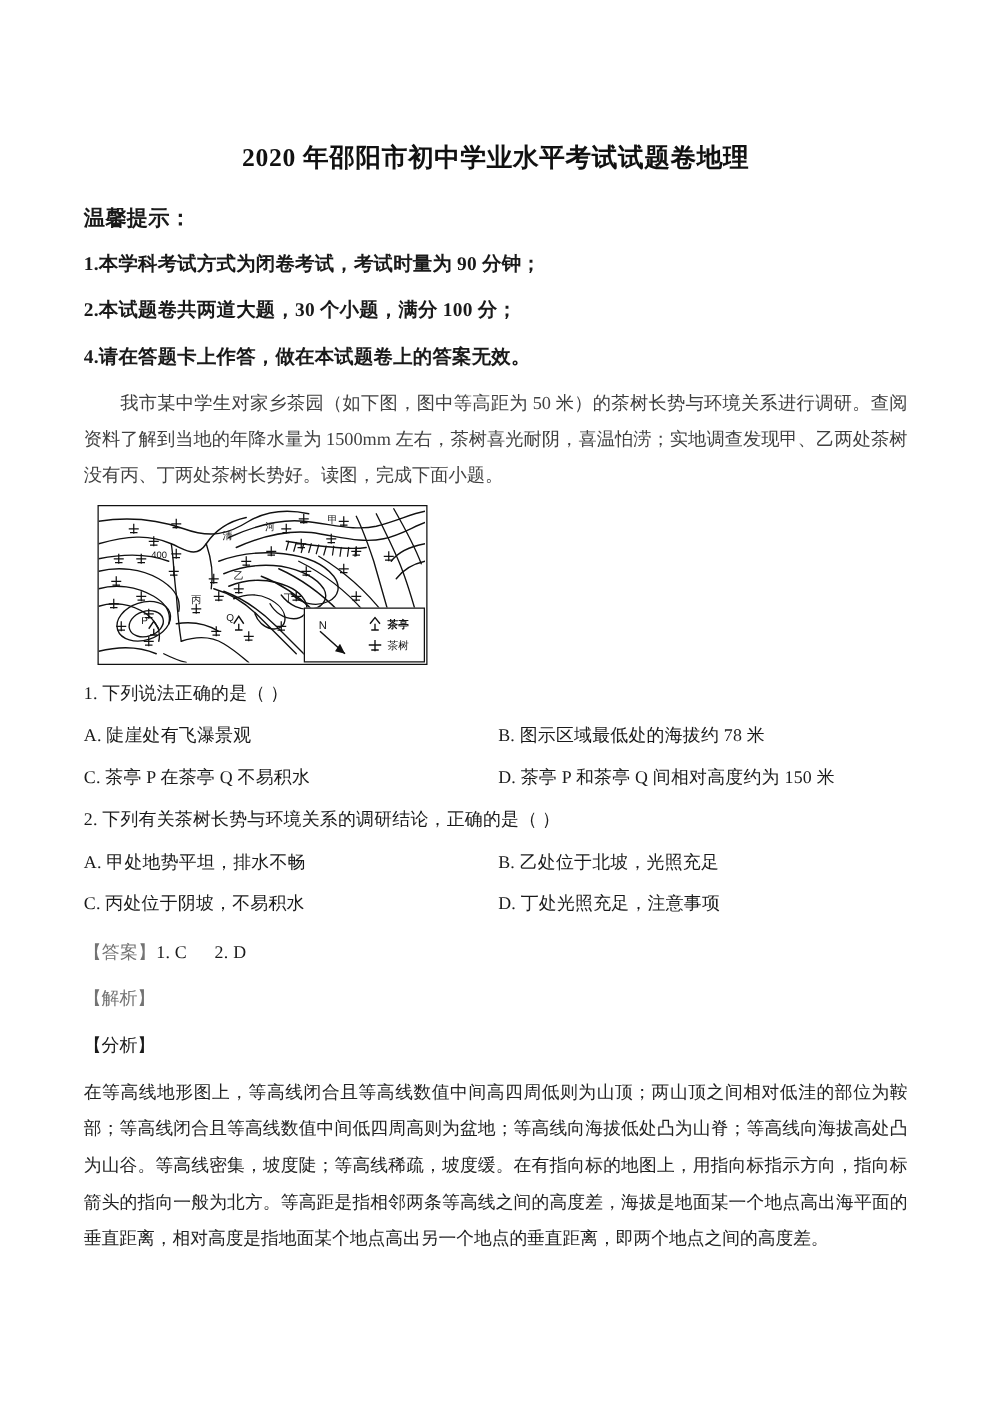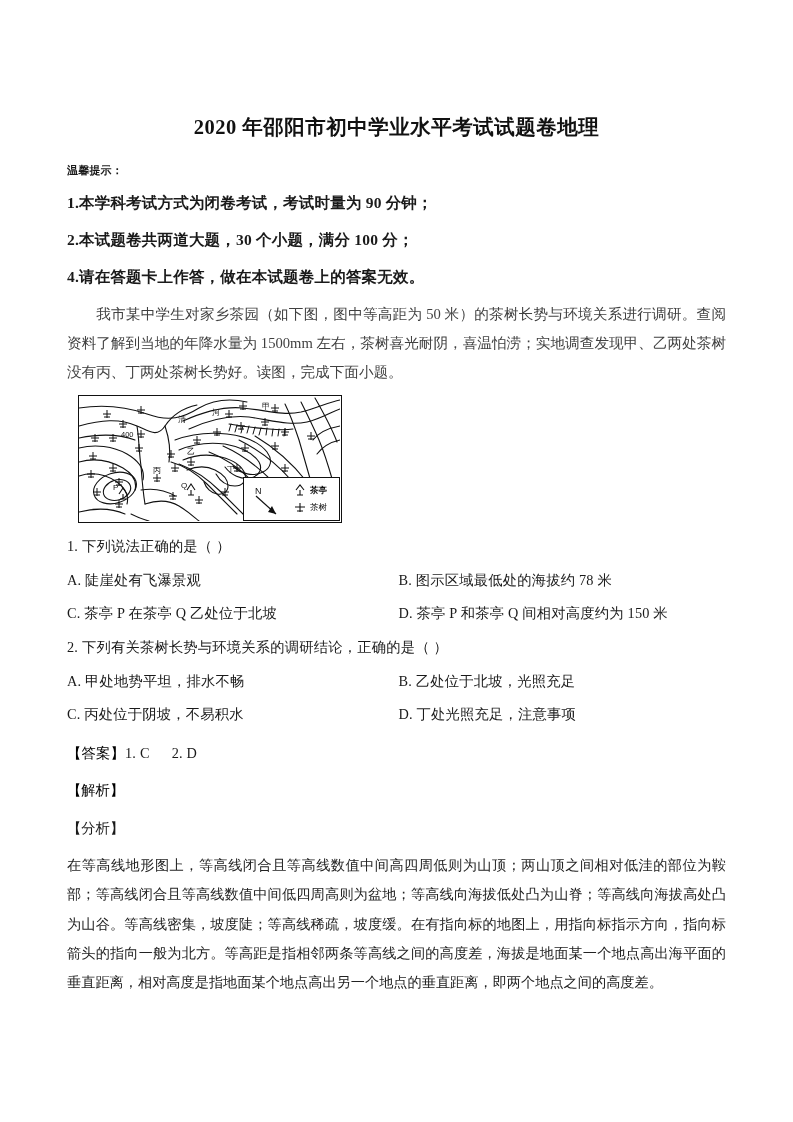--- a/index.html
+++ b/index.html
@@ -33,21 +33,21 @@
     letter-spacing: 0.5px;
     margin: 0;
     padding-top: 66px;
     line-height: 1.4;
     color: #111;
   }
 
   
   .notice-heading {
     font-weight: bold;
-    font-size: 11px;
+    font-size: 17px;
     margin: 20px 0 0 0;
     line-height: 1.5;
     letter-spacing: 0.2px;
   }
   .notice-line {
     font-weight: bold;
     font-size: 15.5px;
     margin: 12px 0 0 0;
     line-height: 1.62;
     letter-spacing: 0.2px;
@@ -144,21 +144,21 @@
   .opt.right { padding-left: 2px; }
 
   
   .ans-line {
     font-size: 14.3px;
     margin: 17px 0 0 0;
     line-height: 1.5;
     letter-spacing: 0.2px;
   }
   .tag-blue {
-    color: #000000;
+    color: #737373;
   }
   .ans-gap { display: inline-block; width: 22px; }
   .jiexi-line {
     font-size: 14.3px;
     margin: 16px 0 0 0;
     line-height: 1.5;
   }
   .fenxi-line {
     font-size: 14.3px;
     margin: 16px 0 0 0;
@@ -396,21 +396,21 @@
 
     </div>
   </div>
 
   <div class="q-stem">1. 下列说法正确的是（     ）</div>
   <div class="opt-row">
     <div class="opt">A. 陡崖处有飞瀑景观</div>
     <div class="opt right">B. 图示区域最低处的海拔约 78 米</div>
   </div>
   <div class="opt-row">
-    <div class="opt">C. 茶亭 P 在茶亭 Q 乙处位于北坡</div>
+    <div class="opt">C. 茶亭 P 在茶亭 Q 不易积水</div>
     <div class="opt right">D. 茶亭 P 和茶亭 Q 间相对高度约为 150 米</div>
   </div>
 
   <div class="q-stem">2. 下列有关茶树长势与环境关系的调研结论，正确的是（     ）</div>
   <div class="opt-row">
     <div class="opt">A. 甲处地势平坦，排水不畅</div>
     <div class="opt right">B. 乙处位于北坡，光照充足</div>
   </div>
   <div class="opt-row">
     <div class="opt">C. 丙处位于阴坡，不易积水</div>

